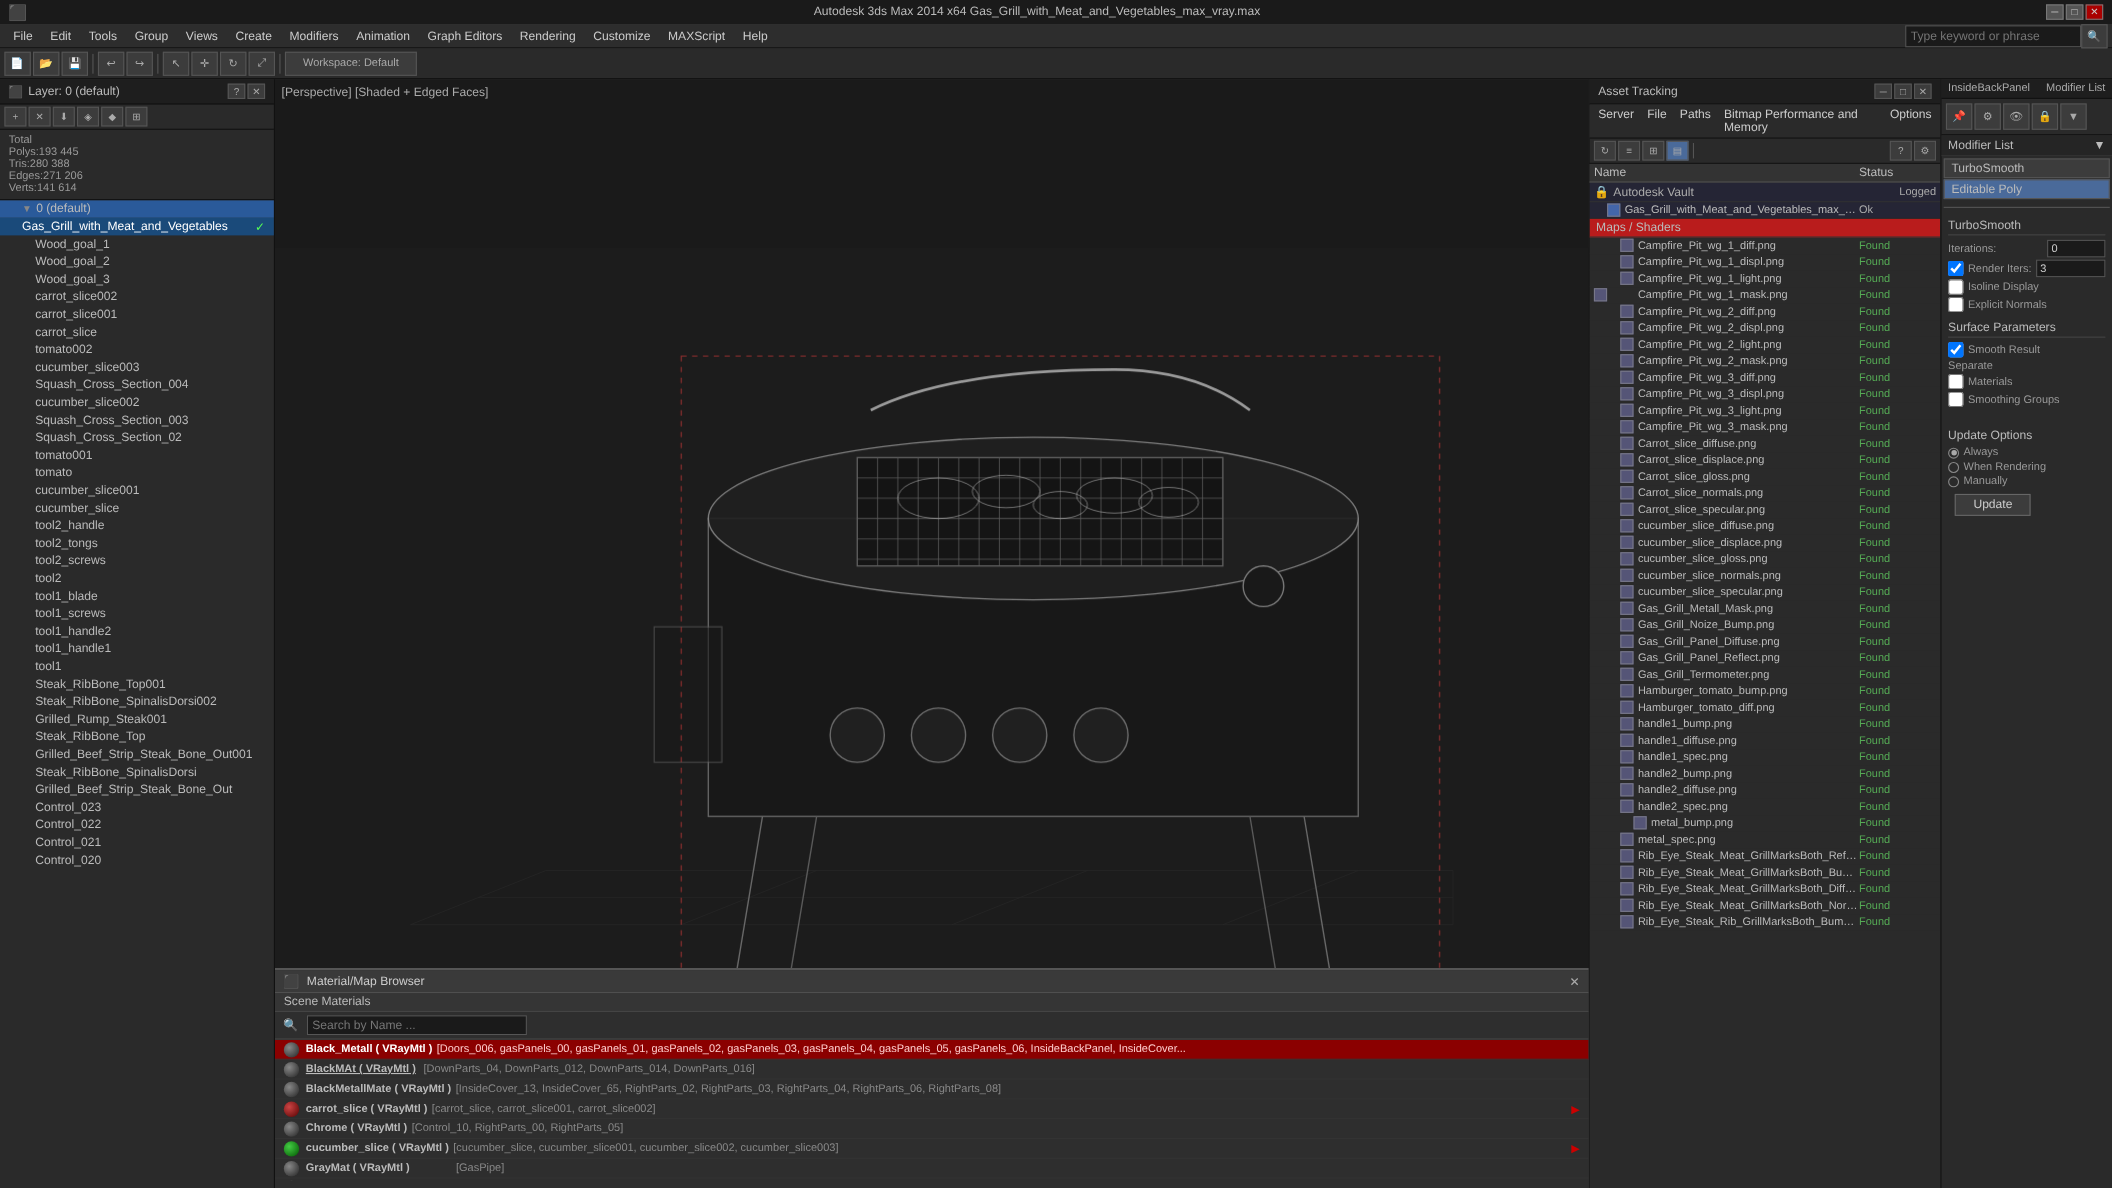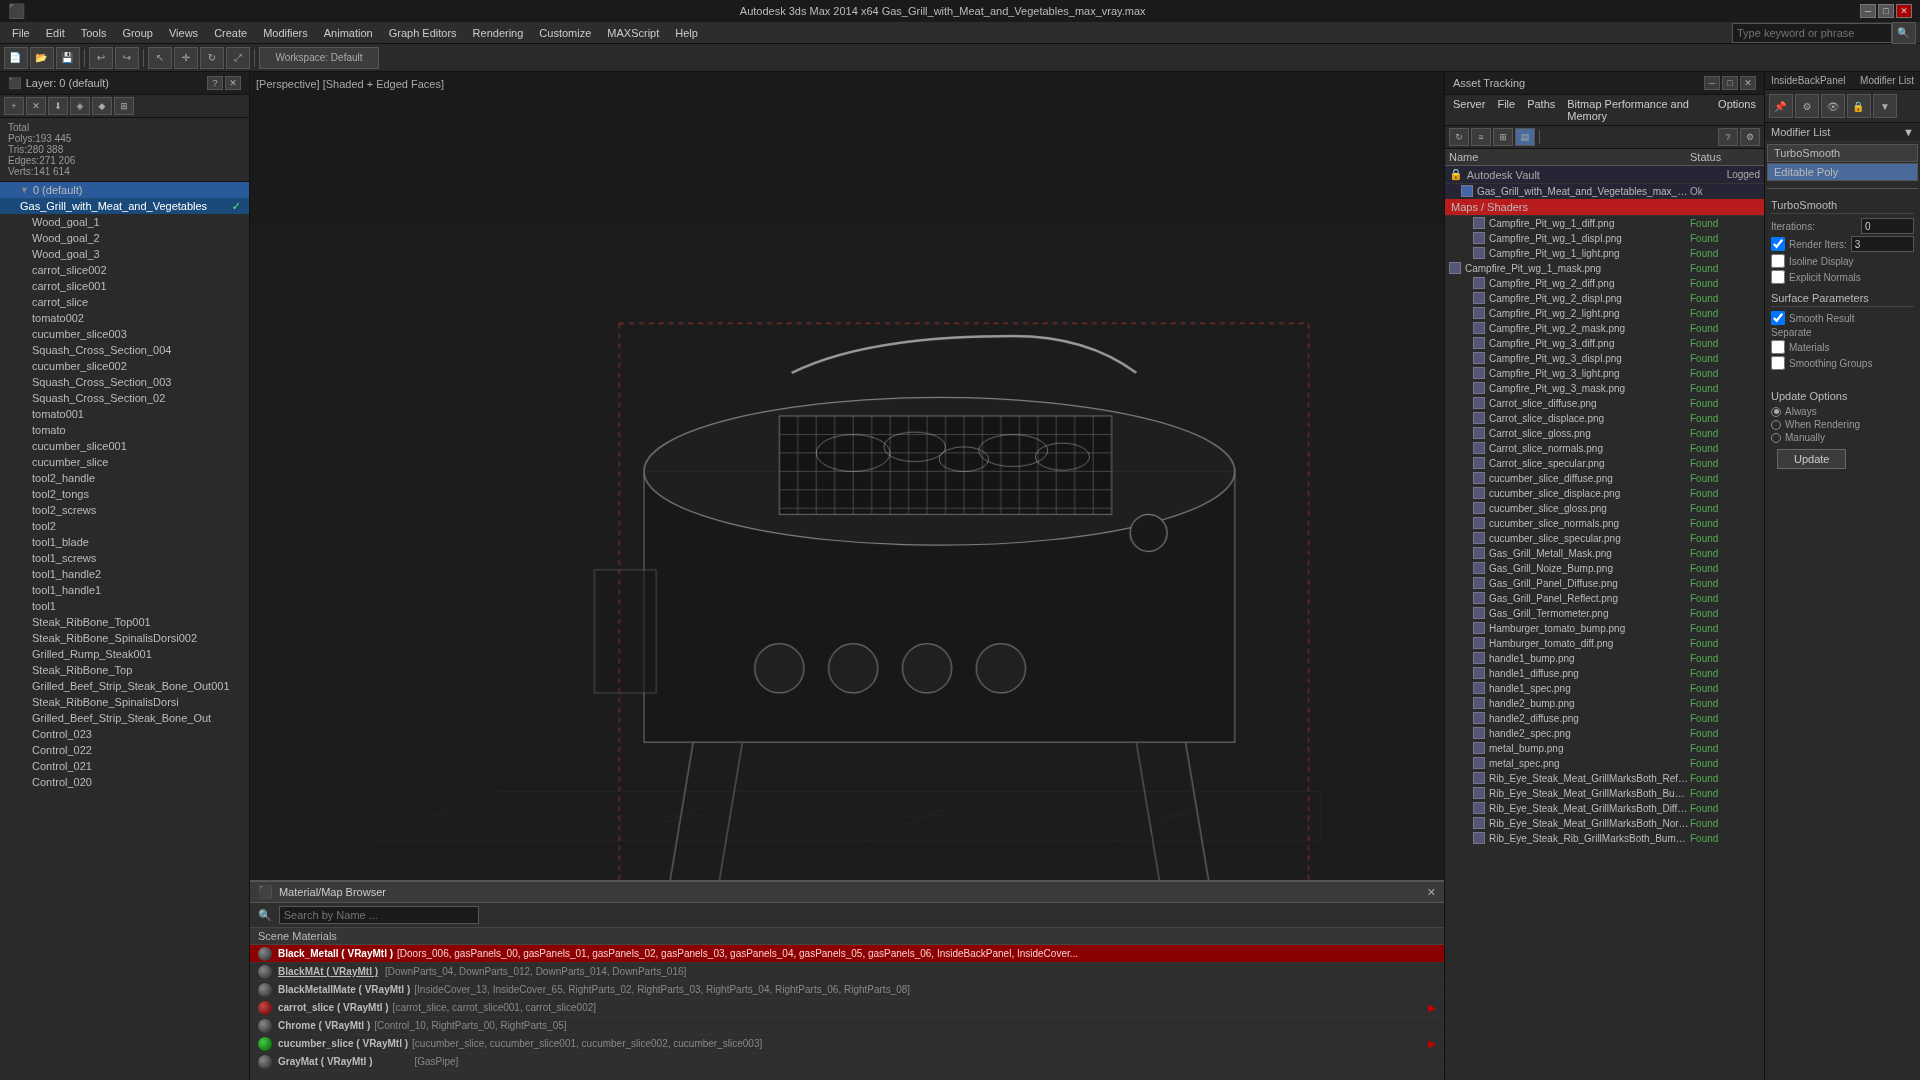--- a/index.html
+++ b/index.html
@@ -539,26 +539,26 @@
     </svg>
 
     <div id="material-browser">
       <div id="material-browser-header">
         <div style="display:flex;align-items:center;gap:6px;">
           <span style="color:#aaa;font-size:12px;">⬛</span>
           <span id="material-browser-title">Material/Map Browser</span>
         </div>
         <div style="cursor:pointer;color:#aaa;">✕</div>
       </div>
+      <div id="scene-materials-header">
+        <span>Scene Materials</span>
+      </div>
       <div id="material-search">
         <span style="color:#aaa;margin-right:4px;">🔍</span>
         <input type="text" style="width: 200px; height: 18px; background: rgb(26, 26, 26); border: 1px solid rgb(85, 85, 85); color: rgb(153, 153, 153); font-size: 11px; padding: 0px 4px;" placeholder="Search by Name ...">
-      </div>
-      <div id="scene-materials-header">
-        <span>Scene Materials</span>
       </div>
       <div id="material-list">
 
       <div class="material-row selected">
             <div class="mat-icon sphere"></div>
             <span style="font-weight: bold; margin-right: 4px;">Black_Metall ( VRayMtl ) </span>
             <span style="color: rgb(255, 204, 204);">[Doors_006, gasPanels_00, gasPanels_01, gasPanels_02, gasPanels_03, gasPanels_04, gasPanels_05, gasPanels_06, InsideBackPanel, InsideCover...</span>
           </div>
           <div class="material-row">
             <div class="mat-icon sphere"></div>
@@ -660,21 +660,21 @@
         <div class="asset-item" style="padding-left: 28px;">
           <div class="asset-icon" style="background: rgb(85, 85, 119);"></div>
           <span class="asset-name">Campfire_Pit_wg_1_displ.png</span>
           <span class="asset-status">Found</span>
         </div>
         <div class="asset-item" style="padding-left: 28px;">
           <div class="asset-icon" style="background: rgb(85, 85, 119);"></div>
           <span class="asset-name">Campfire_Pit_wg_1_light.png</span>
           <span class="asset-status">Found</span>
         </div>
-        <div class="asset-item" style="">
+        <div class="asset-item" style=" gap: 24px;">
           <div class="asset-icon" style="background: rgb(85, 85, 119);"></div>
           <span class="asset-name">Campfire_Pit_wg_1_mask.png</span>
           <span class="asset-status">Found</span>
         </div>
         <div class="asset-item" style="padding-left: 28px;">
           <div class="asset-icon" style="background: rgb(85, 85, 119);"></div>
           <span class="asset-name">Campfire_Pit_wg_2_diff.png</span>
           <span class="asset-status">Found</span>
         </div>
         <div class="asset-item" style="padding-left: 28px;">
@@ -820,21 +820,21 @@
         <div class="asset-item" style="padding-left: 28px;">
           <div class="asset-icon" style="background: rgb(85, 85, 119);"></div>
           <span class="asset-name">handle2_diffuse.png</span>
           <span class="asset-status">Found</span>
         </div>
         <div class="asset-item" style="padding-left: 28px;">
           <div class="asset-icon" style="background: rgb(85, 85, 119);"></div>
           <span class="asset-name">handle2_spec.png</span>
           <span class="asset-status">Found</span>
         </div>
-        <div class="asset-item" style="padding-left: 28px;">
+        <div class="asset-item" style="padding-left: 40px;">
           <div class="asset-icon" style="background: rgb(85, 85, 119);"></div>
           <span class="asset-name">metal_bump.png</span>
           <span class="asset-status">Found</span>
         </div>
         <div class="asset-item" style="padding-left: 28px;">
           <div class="asset-icon" style="background: rgb(85, 85, 119);"></div>
           <span class="asset-name">metal_spec.png</span>
           <span class="asset-status">Found</span>
         </div>
         <div class="asset-item" style="padding-left: 28px;">

